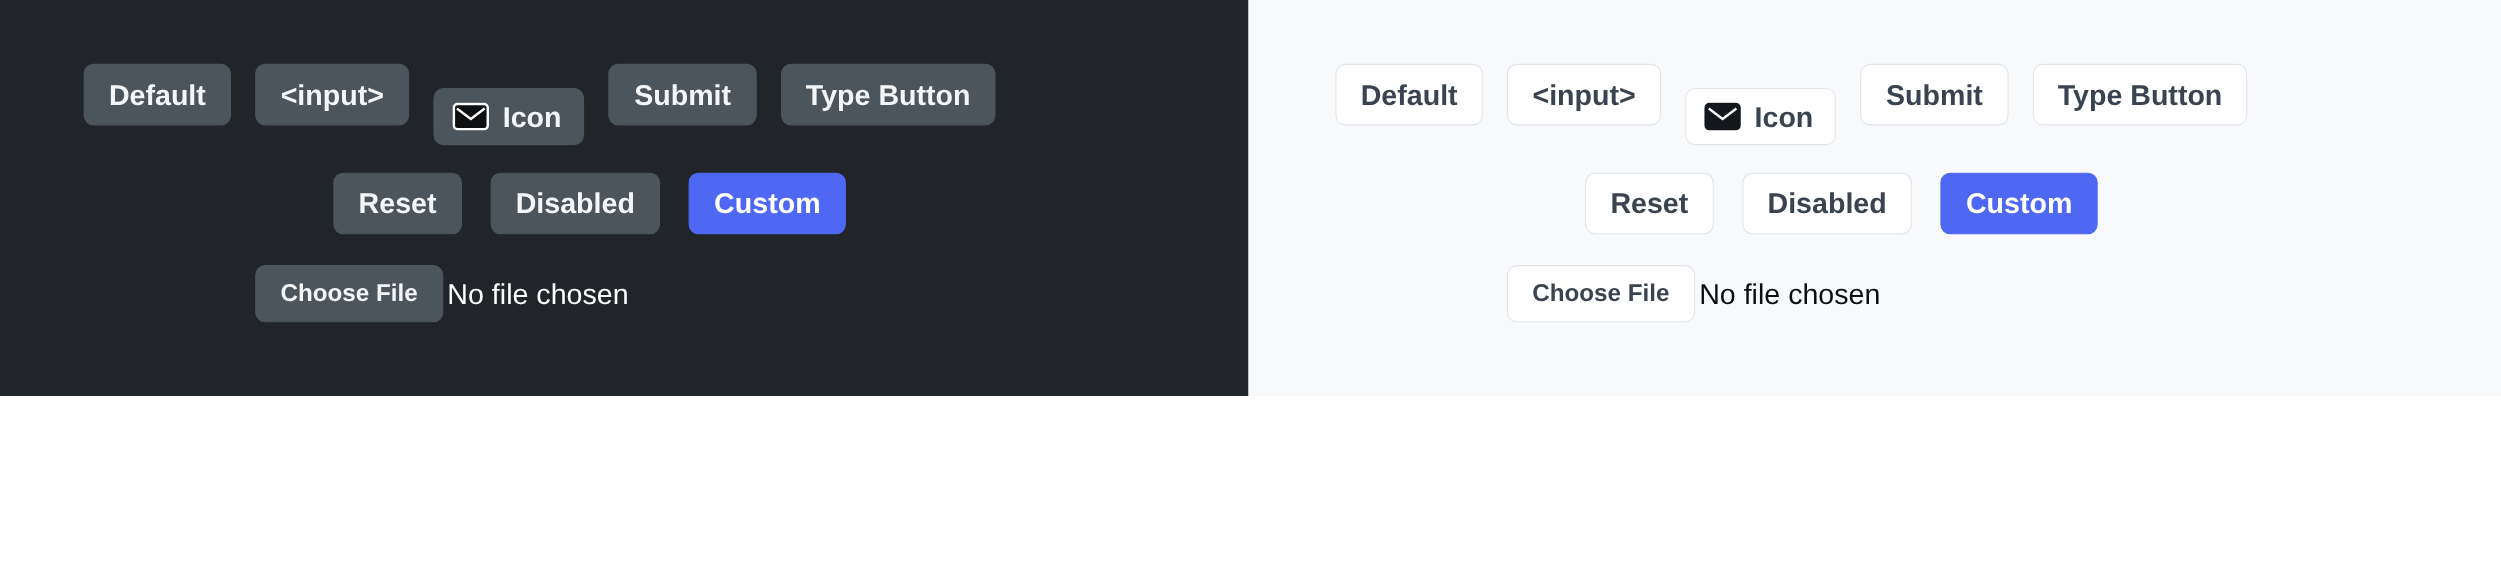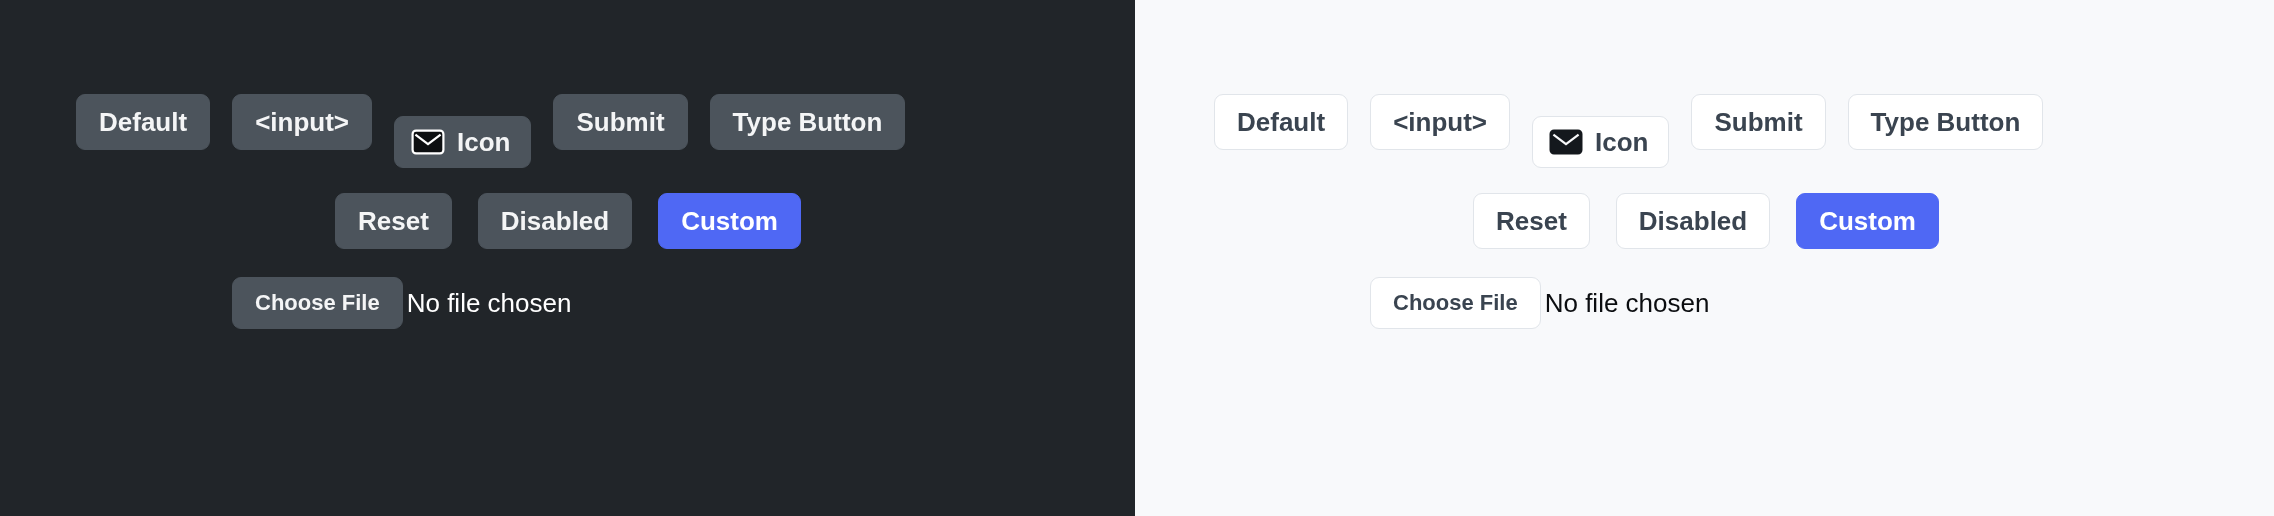--- a/index.html
+++ b/index.html
@@ -16,41 +16,41 @@
 
   .showcase {
     display: flex;
     width: 2274px;
     height: 516px;
   }
 
   
   .panel {
     position: relative;
-    height: 516px;
-    box-sizing: border-box;
-    padding: 76px 0 0 0;
+    height: 360px;
+    box-sizing: border-box;
+    padding: 40px 0 0 0;
   }
   .panel-dark {
     width: 1135px;
     background: #212529;
   }
   .panel-light {
     width: 1139px;
     background: #f8f9fb;
   }
 
   
   .btn-row {
     display: flex;
     align-items: center;
     box-sizing: border-box;
   }
   .row-1 { justify-content: flex-start; padding-left: 76px; gap: 22px; }
-  .row-2 { justify-content: flex-start; padding-left: 303px; gap: 26px; margin-top: 25px; margin-left: 32px; }
+  .row-2 { justify-content: flex-start; padding-left: 303px; gap: 26px; margin-top: 25px; }
   .row-3 { justify-content: flex-start; padding-left: 232px; margin-top: 28px; }
 
   .panel-light .row-1 { padding-left: 79px; }
   .panel-light .row-2 { padding-left: 306px; }
   .panel-light .row-3 { padding-left: 235px; }
 
   
   .btn {
     display: inline-flex;
     align-items: center;

